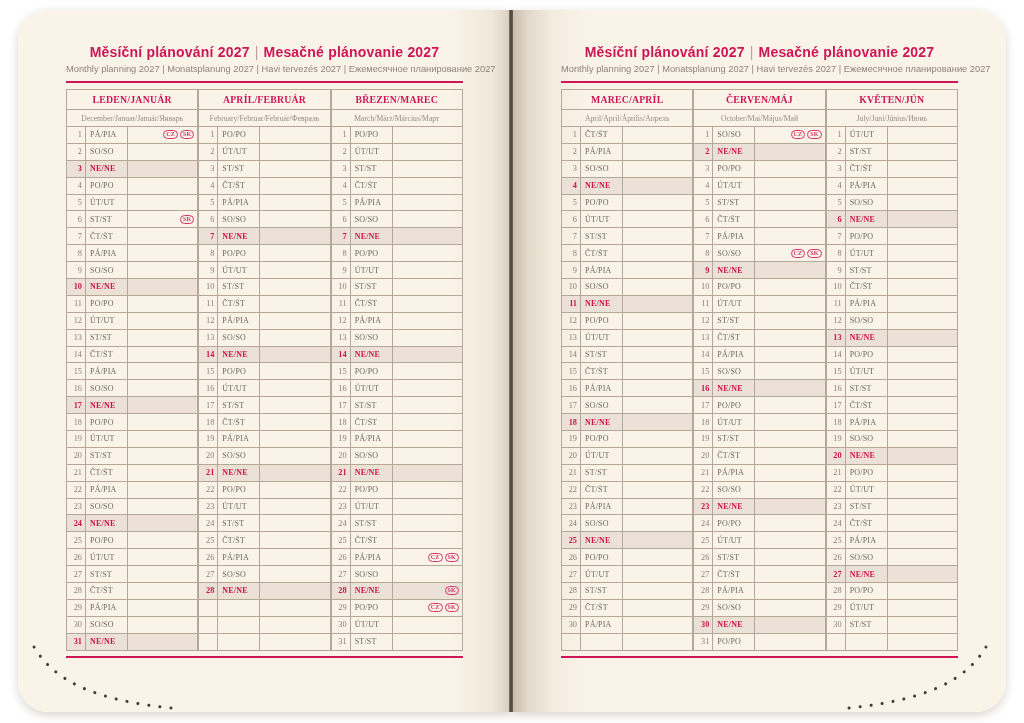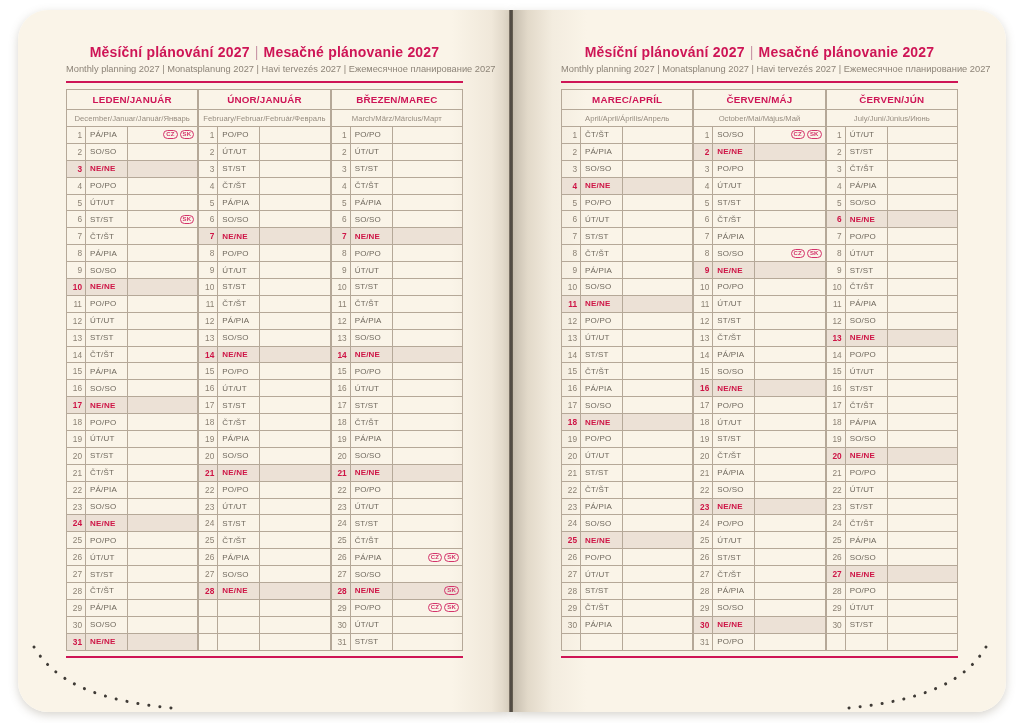--- a/index.html
+++ b/index.html
@@ -28,21 +28,21 @@
   .ptitle{
     text-align:center;font-size:14px;font-weight:bold;letter-spacing:.2px;
     color:#ce1556;white-space:nowrap;
   }
   .ptitle .sep{color:#c998a8;font-weight:normal;padding:0 5px;}
   .psub{
     text-align:right;color:#8d8478;font-size:9.3px;margin-top:4px;white-space:nowrap;
   }
   .rule{height:2px;background:#ce1556;margin-top:7px;}
   .rule-bottom{height:2px;background:#ce1556;margin-top:5px;}
-  .months{display:flex;margin-top:6px;}
+  .months{display:flex;margin-top:6px;font-family:Liberation Serif, serif;}
   .month{flex:1;min-width:0;}
   .m-table{border:1px solid #b5a898;}
   .m-h1{
     height:19px;display:flex;align-items:center;justify-content:center;
     color:#ce1556;font-weight:bold;font-size:9.8px;letter-spacing:.2px;white-space:nowrap;
   }
   .m-h2{
     height:16px;display:flex;align-items:center;justify-content:center;
     color:#978d80;font-size:7.7px;border-top:1px solid #b5a898;white-space:nowrap;
   }
@@ -239,21 +239,21 @@
               <div class="day-row sun">
                 <span class="c num">31</span>
                 <span class="c dow">NE/NE</span>
                 <span class="c note"></span>
               </div>
             </div>
         </div>
       </div>
       <div class="month">
         <div class="m-table">
-          <div class="m-h1">ÚNOR/JANUÁR</div>
+          <div class="m-h1">APRÍL/FEBRUÁR</div>
           <div class="m-h2">February/Februar/Február/Февраль</div>
           <div class="m-body">
               <div class="day-row">
                 <span class="c num">1</span>
                 <span class="c dow">PO/PO</span>
                 <span class="c note"></span>
               </div>
               <div class="day-row">
                 <span class="c num">2</span>
                 <span class="c dow">ÚT/UT</span>
@@ -916,21 +916,21 @@
               <div class="day-row">
                 <span class="c num">31</span>
                 <span class="c dow">PO/PO</span>
                 <span class="c note"></span>
               </div>
             </div>
         </div>
       </div>
       <div class="month">
         <div class="m-table">
-          <div class="m-h1">ČERVEN/JÚN</div>
+          <div class="m-h1">KVĚTEN/JÚN</div>
           <div class="m-h2">July/Juni/Június/Июнь</div>
           <div class="m-body">
               <div class="day-row">
                 <span class="c num">1</span>
                 <span class="c dow">ÚT/UT</span>
                 <span class="c note"></span>
               </div>
               <div class="day-row">
                 <span class="c num">2</span>
                 <span class="c dow">ST/ST</span>

